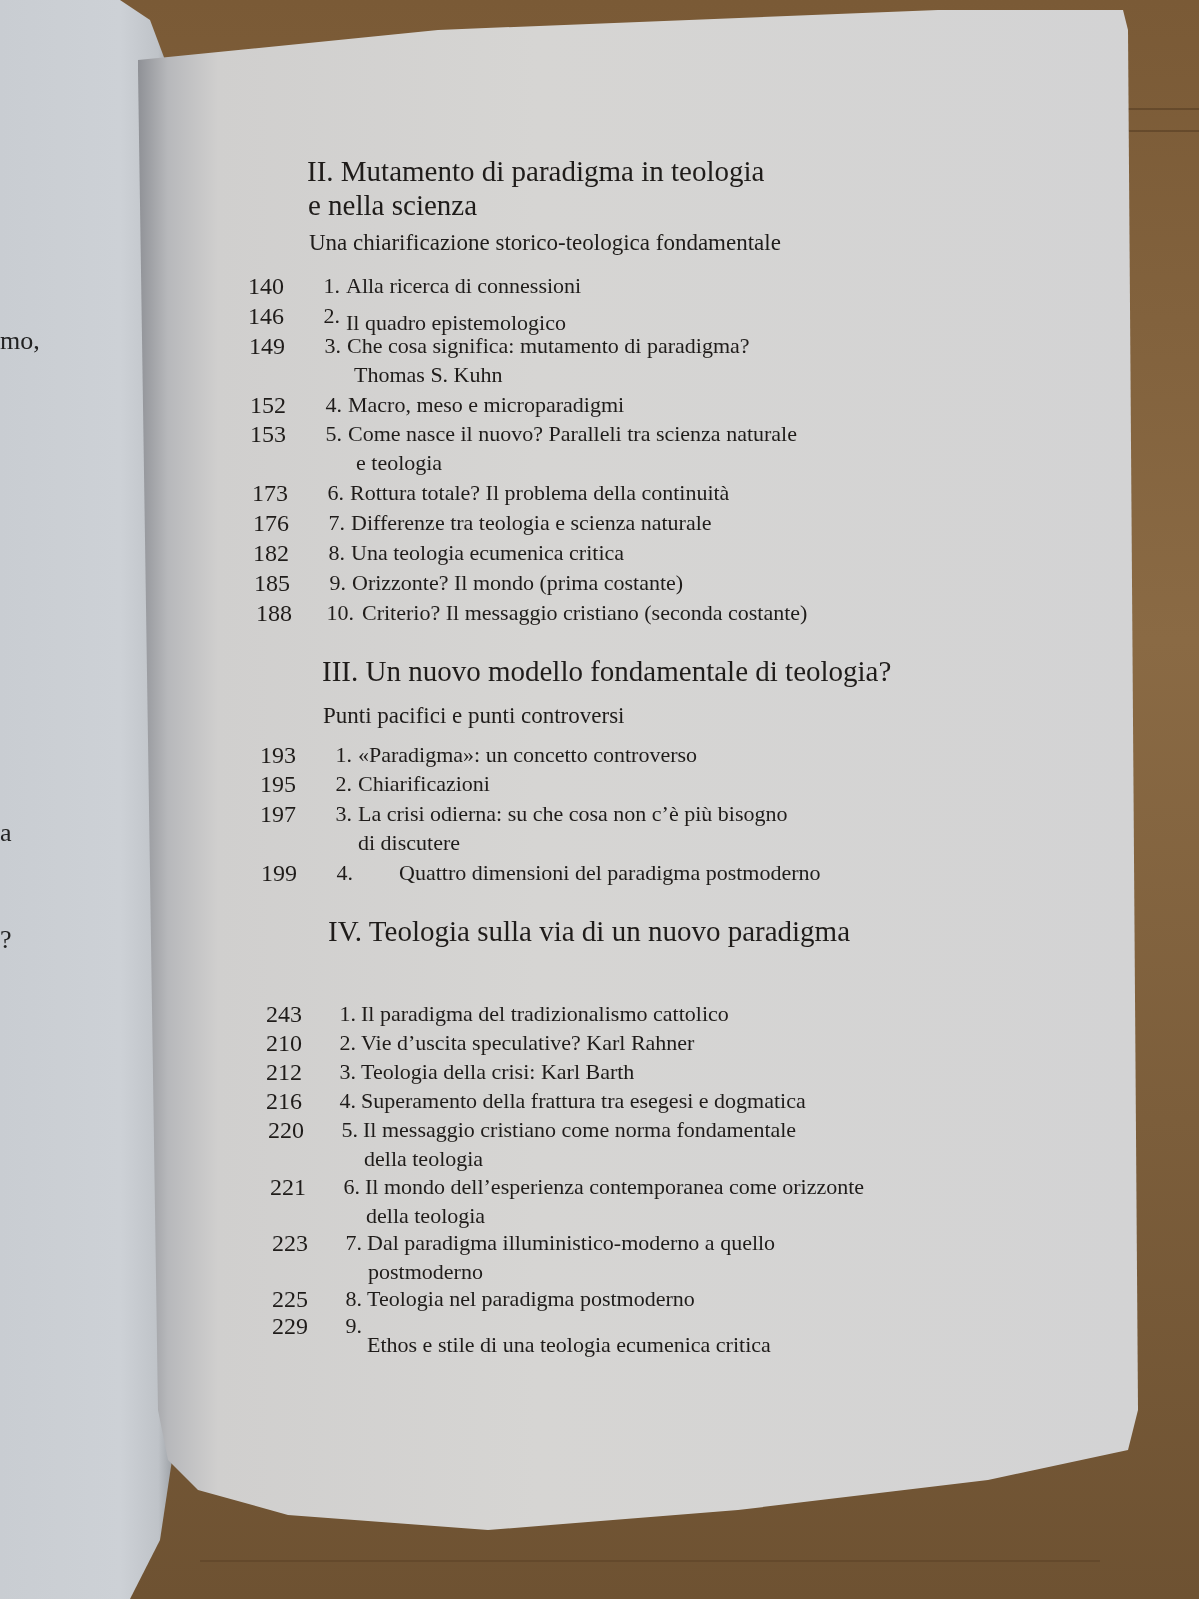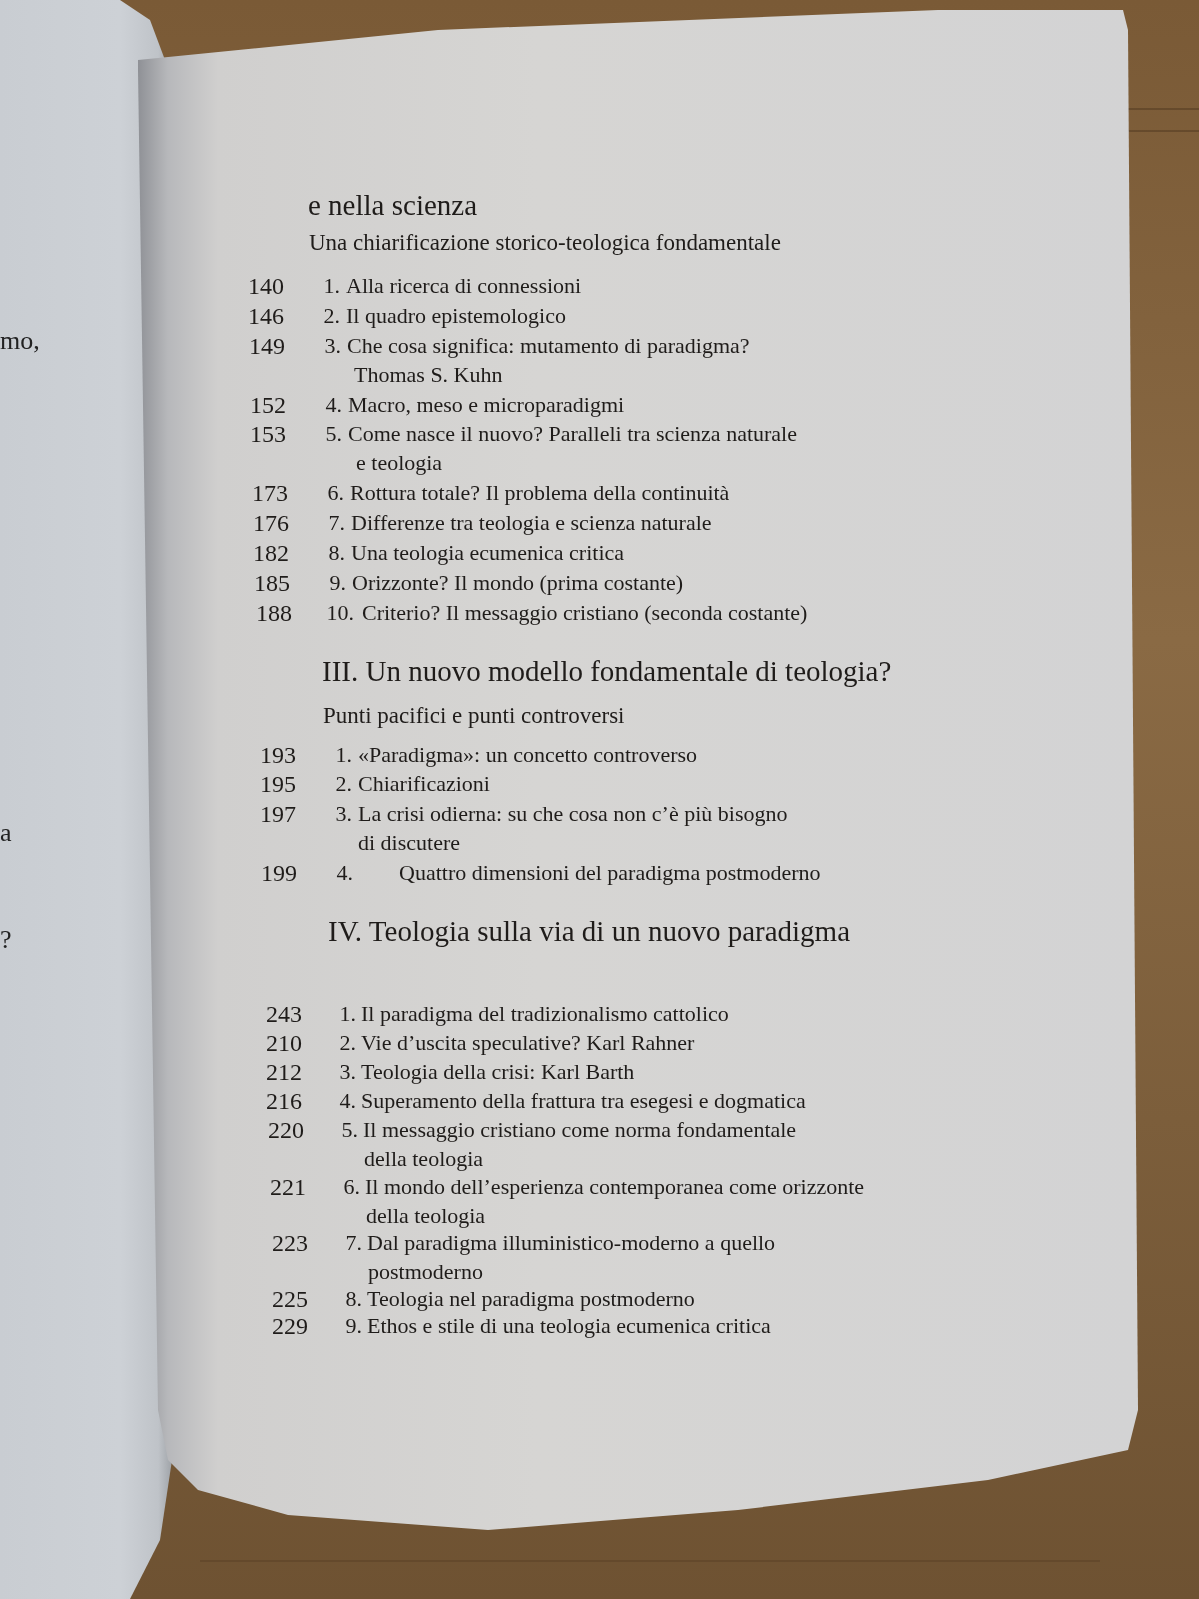--- a/index.html
+++ b/index.html
@@ -46,32 +46,33 @@
 <div class="left-page"></div>
 <div class="left-frag" style="left:0; top:326px;">mo,</div>
 <div class="left-frag" style="left:0; top:818px;">a</div>
 <div class="left-frag" style="left:0; top:925px;">?</div>
 
 <div class="page-edge"></div>
 <div class="right-page"></div>
 
 <div class="toc">
 
+  <div class="ch-title" style="left:307px; top:154px;">II. Mutamento di paradigma in teologia</div>
   <div class="ch-title" style="left:308px; top:188px;">e nella scienza</div>
   <div class="ch-sub" style="left:309px; top:230px;">Una chiarificazione storico-teologica fondamentale</div>
 
   <div class="entry" style="left:240px; top:273px;">
       <span class="pg" style="left:0;">140</span>
       <span class="num" style="left:60px;">1.</span>
       <span class="txt" style="left:106px;">Alla ricerca di connessioni</span>
     </div>
   <div class="entry" style="left:240px; top:303px;">
       <span class="pg" style="left:0;">146</span>
       <span class="num" style="left:60px;">2.</span>
-      <span class="txt" style="left:106px;">Il quadro epistemologico</span>
+      <span class="txt" style="left:106px;margin-top:7px;">Il quadro epistemologico</span>
     </div>
   <div class="entry" style="left:241px; top:333px;">
       <span class="pg" style="left:0;">149</span>
       <span class="num" style="left:60px;">3.</span>
       <span class="txt" style="left:106px;">Che cosa significa: mutamento di paradigma?</span>
     </div>
   <div class="cont" style="left:354px; top:362px;">Thomas S. Kuhn</div>
   <div class="entry" style="left:242px; top:392px;">
       <span class="pg" style="left:0;">152</span>
       <span class="num" style="left:60px;">4.</span>
@@ -175,15 +176,15 @@
     </div>
   <div class="cont" style="left:368px; top:1259px;">postmoderno</div>
   <div class="entry" style="left:264px; top:1286px;">
       <span class="pg" style="left:0;">225</span>
       <span class="num" style="left:58px;">8.</span>
       <span class="txt" style="left:103px;">Teologia nel paradigma postmoderno</span>
     </div>
   <div class="entry" style="left:264px; top:1313px;">
       <span class="pg" style="left:0;">229</span>
       <span class="num" style="left:58px;">9.</span>
-      <span class="txt" style="left:103px;">Ethos e stile di una teologia ecumenica critica</span>
+      <span class="txt" style="left:103px;margin-top:19px;">Ethos e stile di una teologia ecumenica critica</span>
     </div>
 </div>
 
 </body></html>

